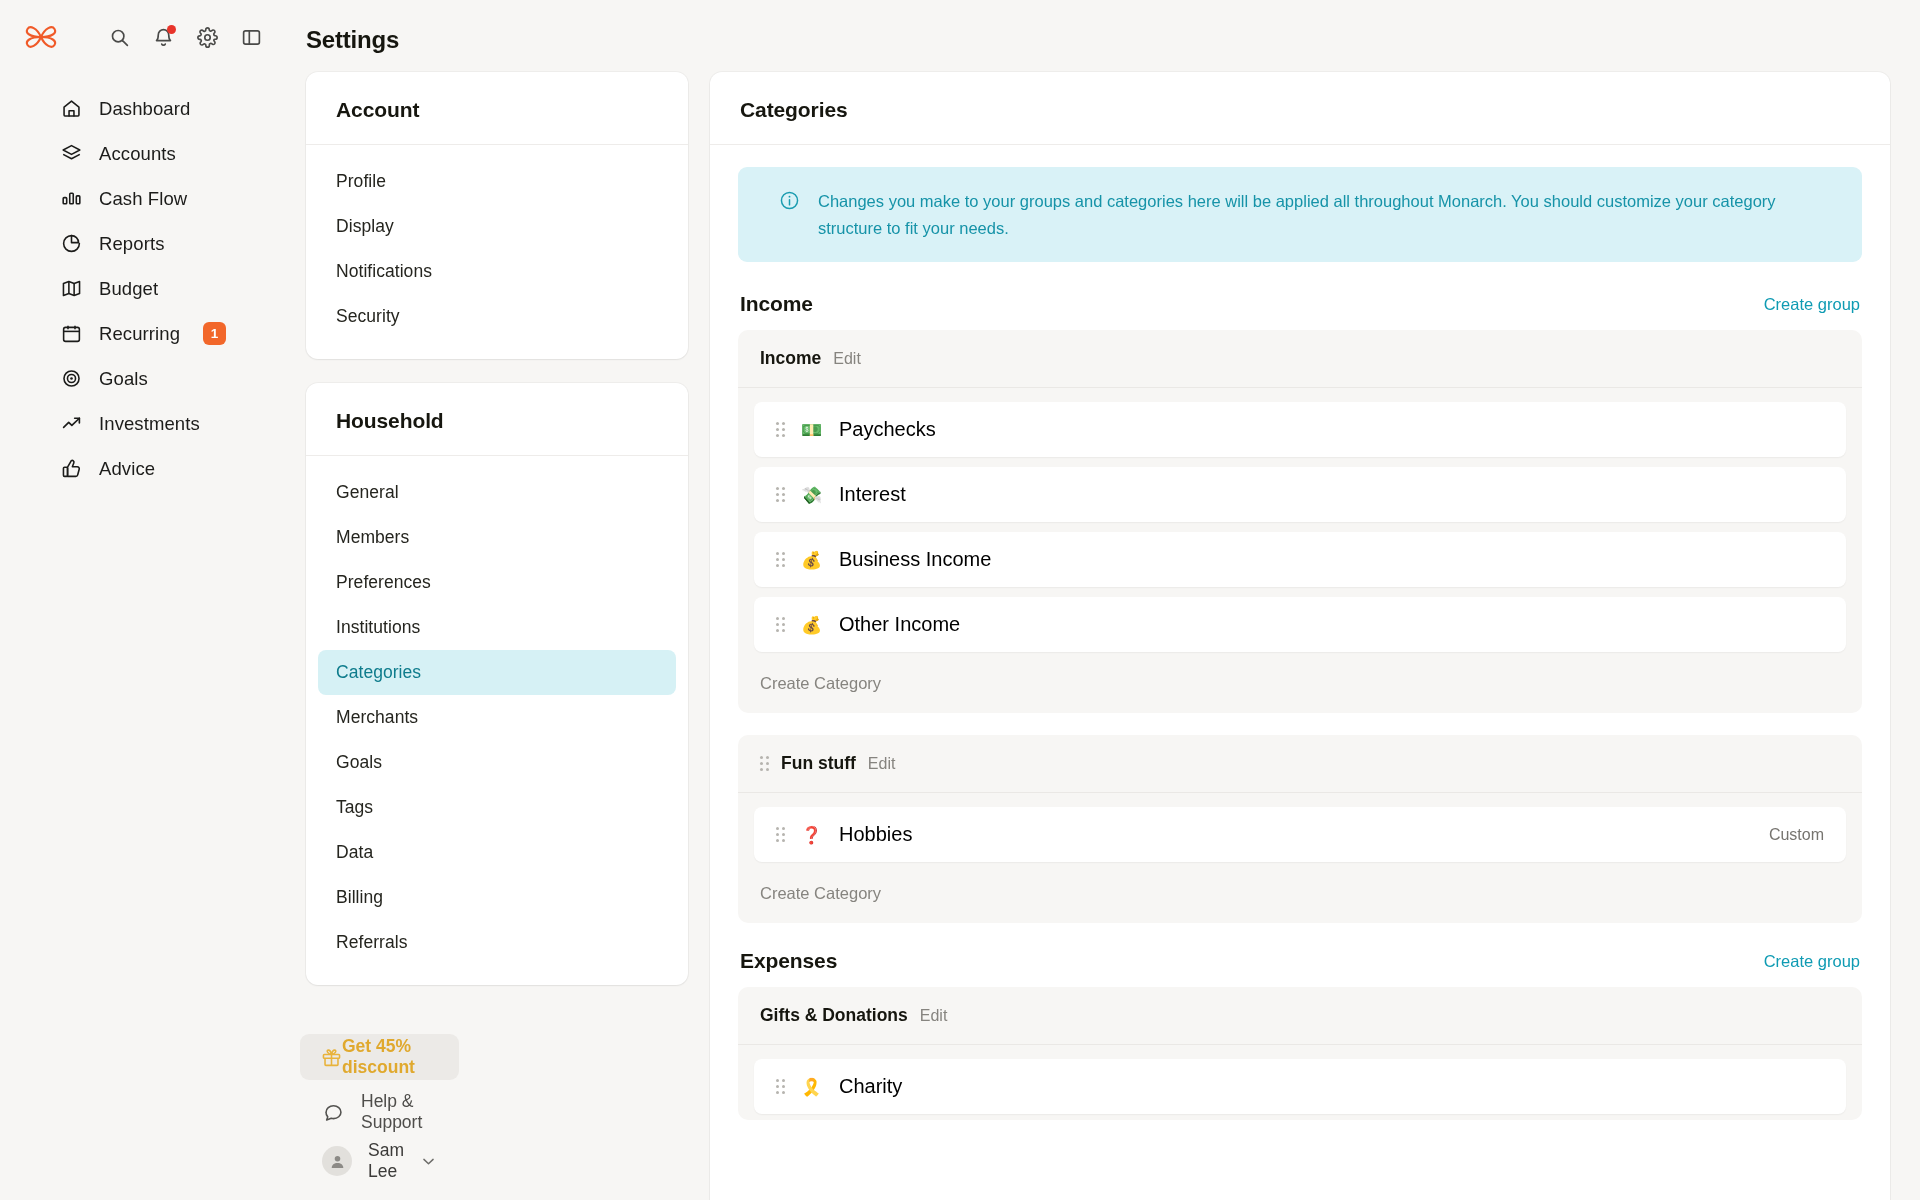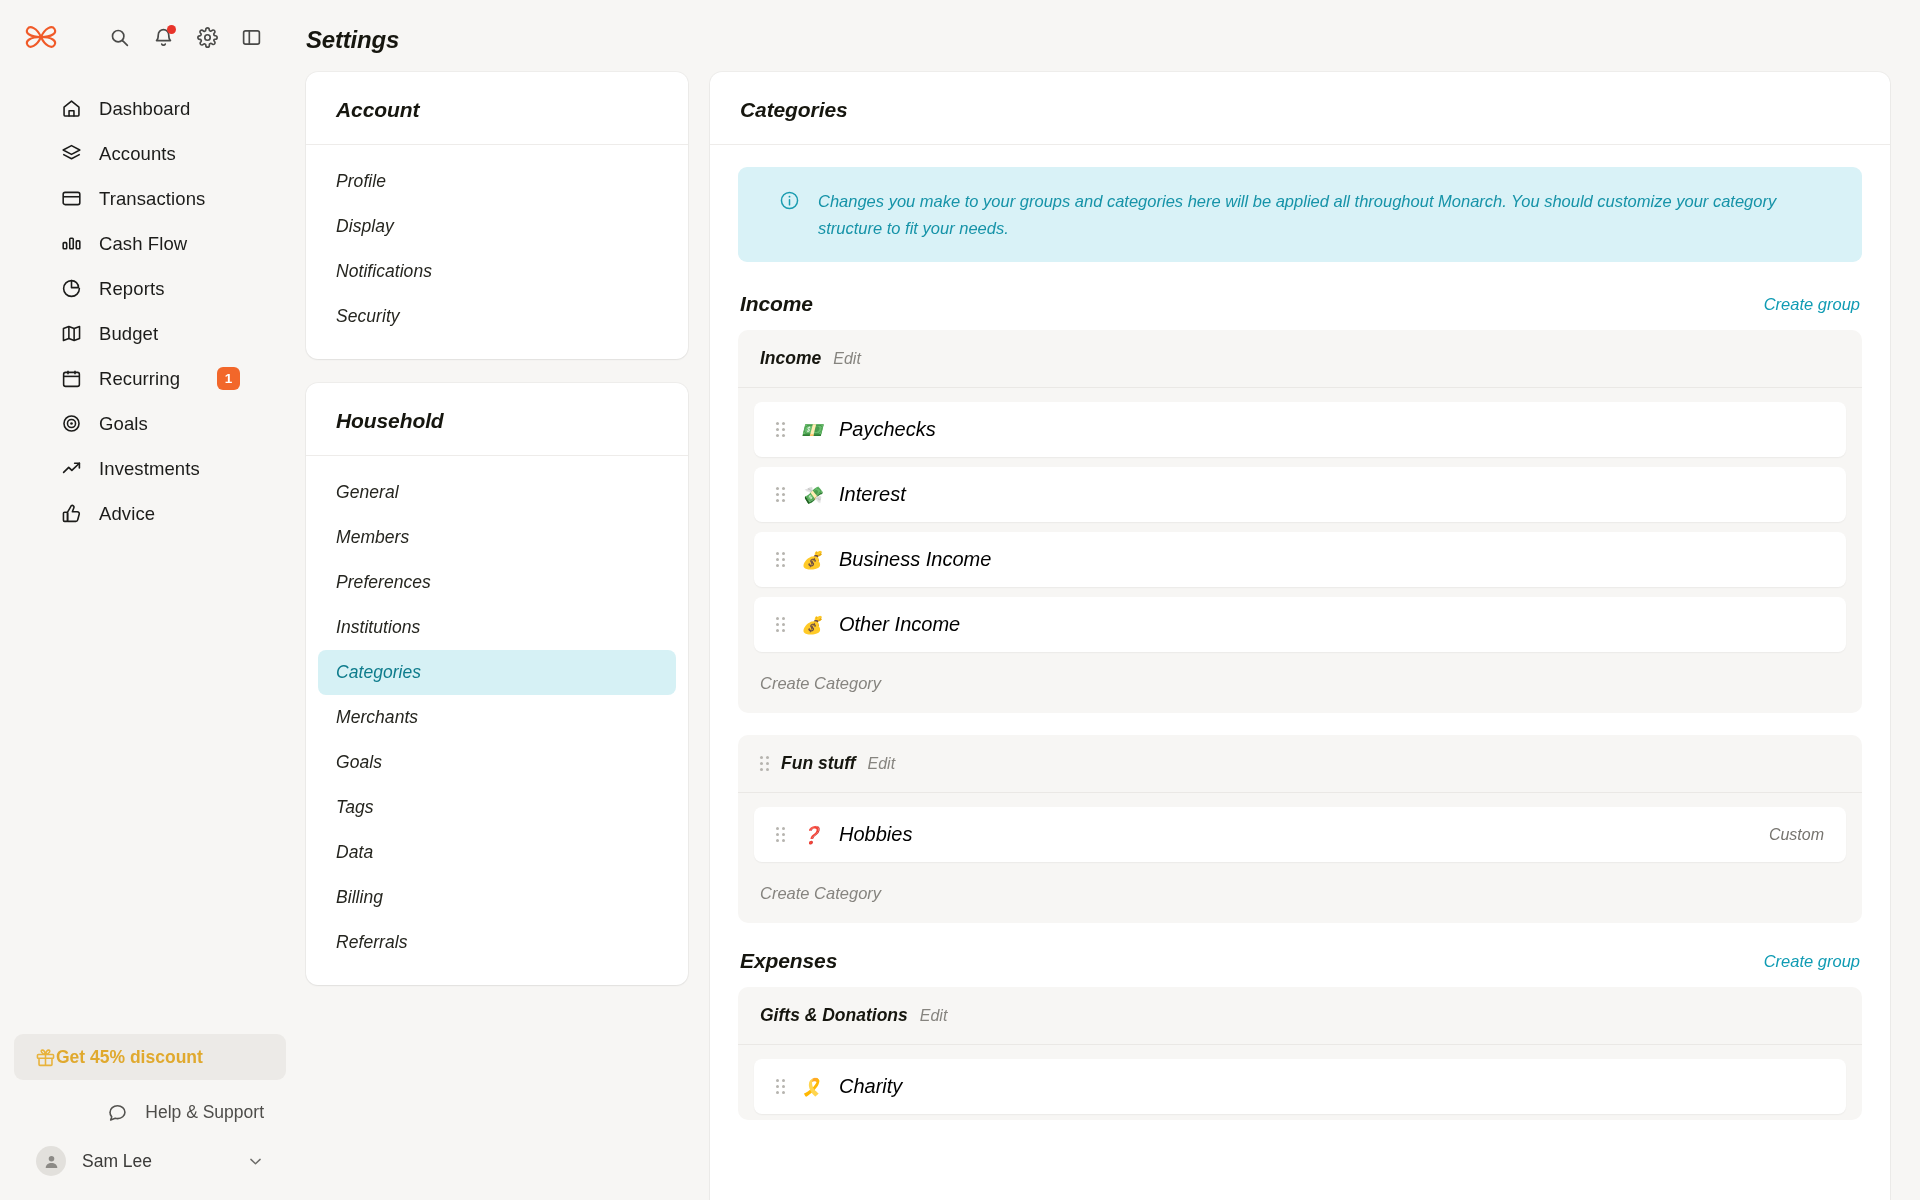--- a/index.html
+++ b/index.html
@@ -9,21 +9,21 @@
     font-family: "Liberation Sans", sans-serif;
     overflow: hidden;
     -webkit-font-smoothing: antialiased;
   }
   .app { display: flex; width: 1920px; height: 1200px; }
 
   
   .sidebar {
     width: 300px; height: 1200px;
     background: #f7f6f4;
-    display: flex; flex-direction: column;
+    display: flex; flex-direction: row;
     flex: 0 0 300px;
     position: relative;
   }
   .sb-top { padding: 14px 24px 0 24px; }
   .sb-toolbar { display: flex; align-items: center; gap: 22px; height: 46px; }
   .logo { width: 34px; height: 30px; margin-right: 28px; flex: 0 0 auto; }
   .ticon { width: 22px; height: 22px; color: #4a4a48; position: relative; cursor: pointer;
            display: flex; align-items: center; justify-content: center; }
   .ticon svg { width: 21px; height: 21px; display: block; }
   .bell-dot {
@@ -79,21 +79,21 @@
     background: #e2e0dc; flex: 0 0 30px;
     display: flex; align-items: center; justify-content: center;
     color: #8c8a86;
   }
   .avatar svg { width: 17px; height: 17px; display: block; }
   .user-name { font-size: 17.5px; color: #3c3b39; }
   .chev { margin-left: auto; color: #6d6c69; display: flex; }
   .chev svg { width: 17px; height: 17px; display: block; }
 
   
-  .content { flex: 1; height: 1200px; position: relative; overflow: hidden; font-style: italic; }
+  .content { flex: 1; height: 1200px; position: relative; overflow: hidden; }
   .page-title {
     font-size: 24px; font-weight: 700; color: #16160f;
     padding: 26px 0 0 6px; letter-spacing: -.2px;
   }
   .cols { display: flex; gap: 22px; padding: 18px 30px 0 6px; align-items: flex-start; }
 
   
   .settings-col { width: 382px; flex: 0 0 382px; display: flex; flex-direction: column; gap: 24px; }
   .card {
     background: #fff; border-radius: 12px;
@@ -229,29 +229,20 @@
           <span class="nlabel">Dashboard</span>
         </div>
         <div class="nav-item">
           <span class="nicon">
             <svg viewBox="0 0 24 24" fill="none" stroke="currentColor" stroke-width="1.8" stroke-linejoin="round">
               <path d="M12 3 2.5 8 12 13l9.5-5z"></path>
                 <path d="M2.5 13 12 18l9.5-5"></path>
             </svg>
           </span>
           <span class="nlabel">Accounts</span>
-        </div>
-        <div class="nav-item">
-          <span class="nicon">
-            <svg viewBox="0 0 24 24" fill="none" stroke="currentColor" stroke-width="1.8" stroke-linejoin="round">
-              <rect x="2.5" y="5" width="19" height="14" rx="2.2"></rect>
-                <path d="M2.5 10h19"></path>
-            </svg>
-          </span>
-          <span class="nlabel">Transactions</span>
         </div>
         <div class="nav-item">
           <span class="nicon">
             <svg viewBox="0 0 24 24" fill="none" stroke="currentColor" stroke-width="1.8" stroke-linejoin="round">
               <rect x="2.5" y="11" width="4" height="7" rx="1"></rect>
               <rect x="10" y="6" width="4" height="12" rx="1"></rect>
               <rect x="17.5" y="9" width="4" height="9" rx="1"></rect>
             </svg>
           </span>
           <span class="nlabel">Cash Flow</span>

